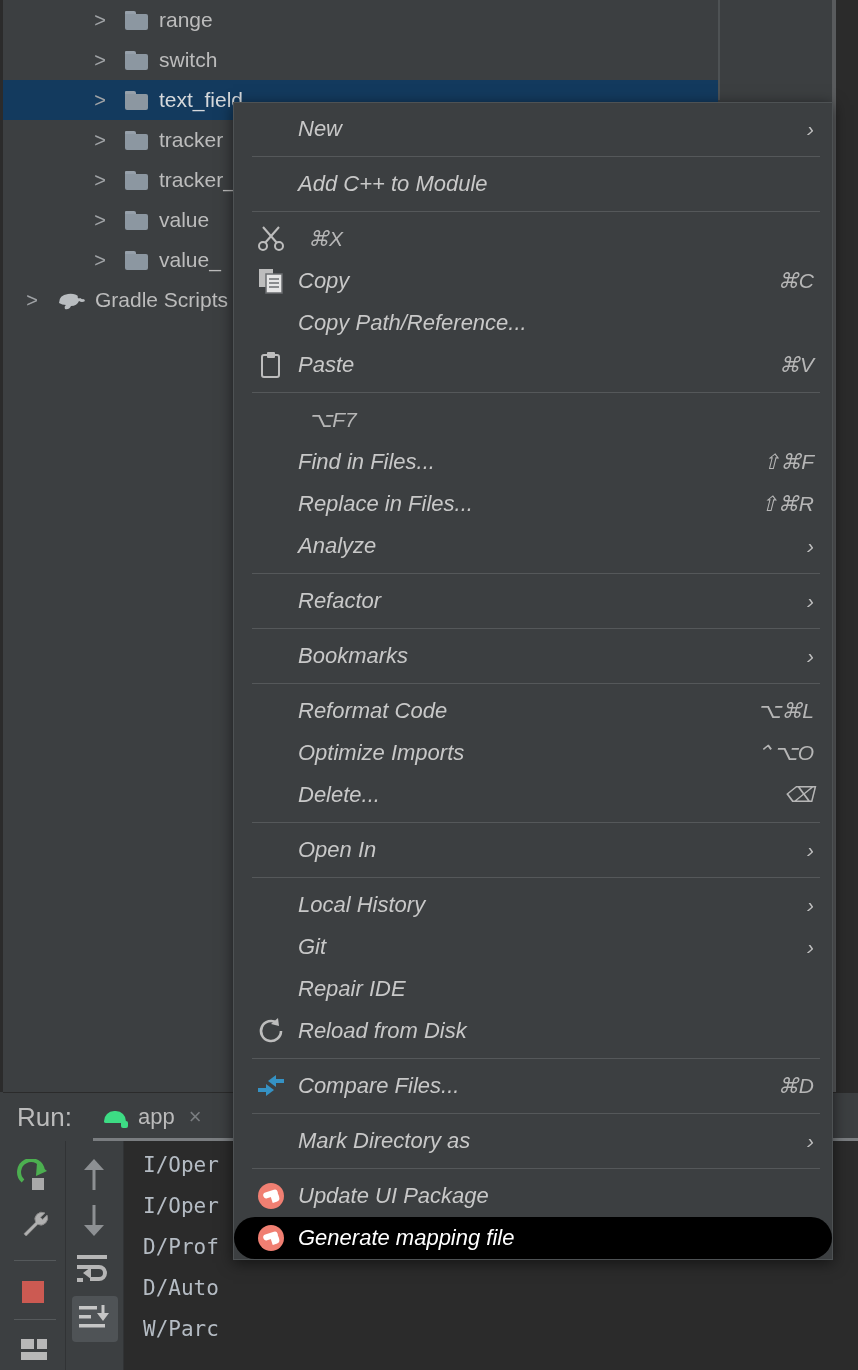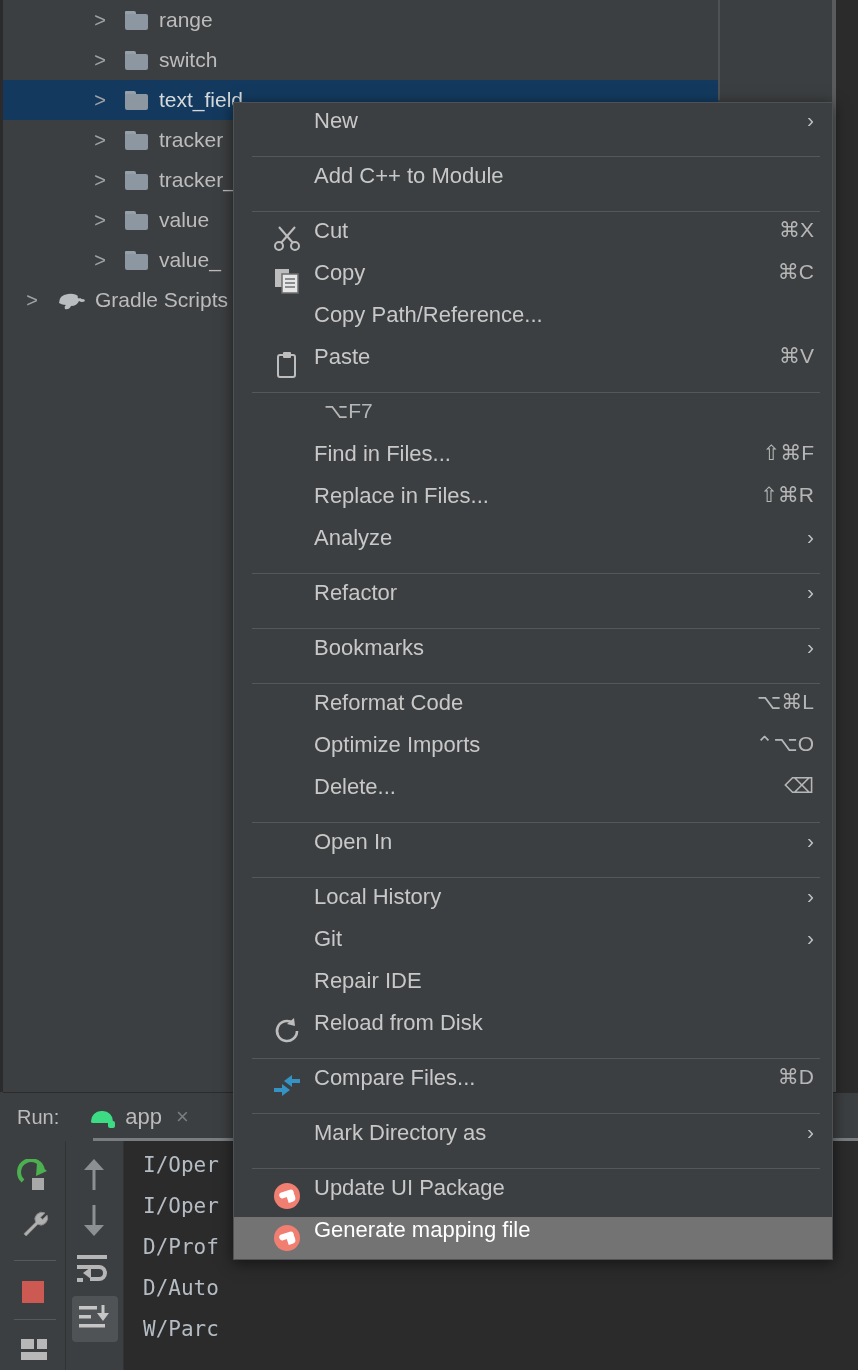--- a/index.html
+++ b/index.html
@@ -122,21 +122,21 @@
   }
   .run-header {
     position: absolute;
     left: 3px; top: 0; width: 855px; height: 48px;
     display: flex;
     align-items: center;
     border-top: 1px solid #2b2b2b;
   }
   .run-label {
     color: #bbbbbb;
-    font-size: 20px;
+    font-size: 26px;
     margin-left: 14px;
   }
   .run-tab {
     display: flex;
     align-items: center;
     margin-left: 30px;
     height: 48px;
     position: relative;
   }
   .android-ico {
@@ -223,27 +223,29 @@
     border: 1px solid #4e5254;
     box-shadow: 0 3px 14px rgba(0,0,0,0.55);
     padding: 5px 0 0 0;
     box-sizing: border-box;
     z-index: 50;
   }
   .mi {
     position: relative;
     height: 42px;
     display: flex;
-    padding: 0 18px 0 16px;
+    align-items: center;
+    padding: 0 18px 0 0;
     box-sizing: border-box;
     color: #c8c8c8;
     font-size: 22px;
     cursor: default;
-  }
-  .mi.selected { background: #737373; }
+    font-style: italic;
+  }
+  .mi.selected { background: #000000; border-radius: 21px; }
   .mi.selected .mi-label { color: #ffffff; }
   .mi-ico {
     width: 34px;
     flex: 0 0 auto;
     margin-left: 20px;
     display: flex;
     align-items: center;
     justify-content: center;
     height: 100%;
   }
@@ -480,21 +482,20 @@
       <div class="mi-sep"></div>
       <div class="mi">
         <span class="mi-ico">
           <svg class="ico" width="26" height="26" viewBox="0 0 26 26">
             <circle cx="5" cy="20" r="4" fill="none" stroke="#bdbdbd" stroke-width="2"></circle>
             <circle cx="21" cy="20" r="4" fill="none" stroke="#bdbdbd" stroke-width="2"></circle>
             <line x1="7" y1="17" x2="21" y2="1" stroke="#bdbdbd" stroke-width="2"></line>
             <line x1="19" y1="17" x2="5" y2="1" stroke="#bdbdbd" stroke-width="2"></line>
           </svg>
         </span>
-        <span class="mi-label">Cut</span>
         <span class="mi-accel">⌘X</span>
       </div>
       <div class="mi">
         <span class="mi-ico">
           <svg class="ico" width="26" height="26" viewBox="0 0 26 26">
             <rect x="1" y="1" width="14" height="18" fill="#bdbdbd"></rect>
             <rect x="8" y="6" width="16" height="19" fill="#e6e6e6" stroke="#6b6e70" stroke-width="1.5"></rect>
             <line x1="11" y1="11" x2="21" y2="11" stroke="#6b6e70" stroke-width="1.5"></line>
             <line x1="11" y1="15" x2="21" y2="15" stroke="#6b6e70" stroke-width="1.5"></line>
             <line x1="11" y1="19" x2="21" y2="19" stroke="#6b6e70" stroke-width="1.5"></line>

